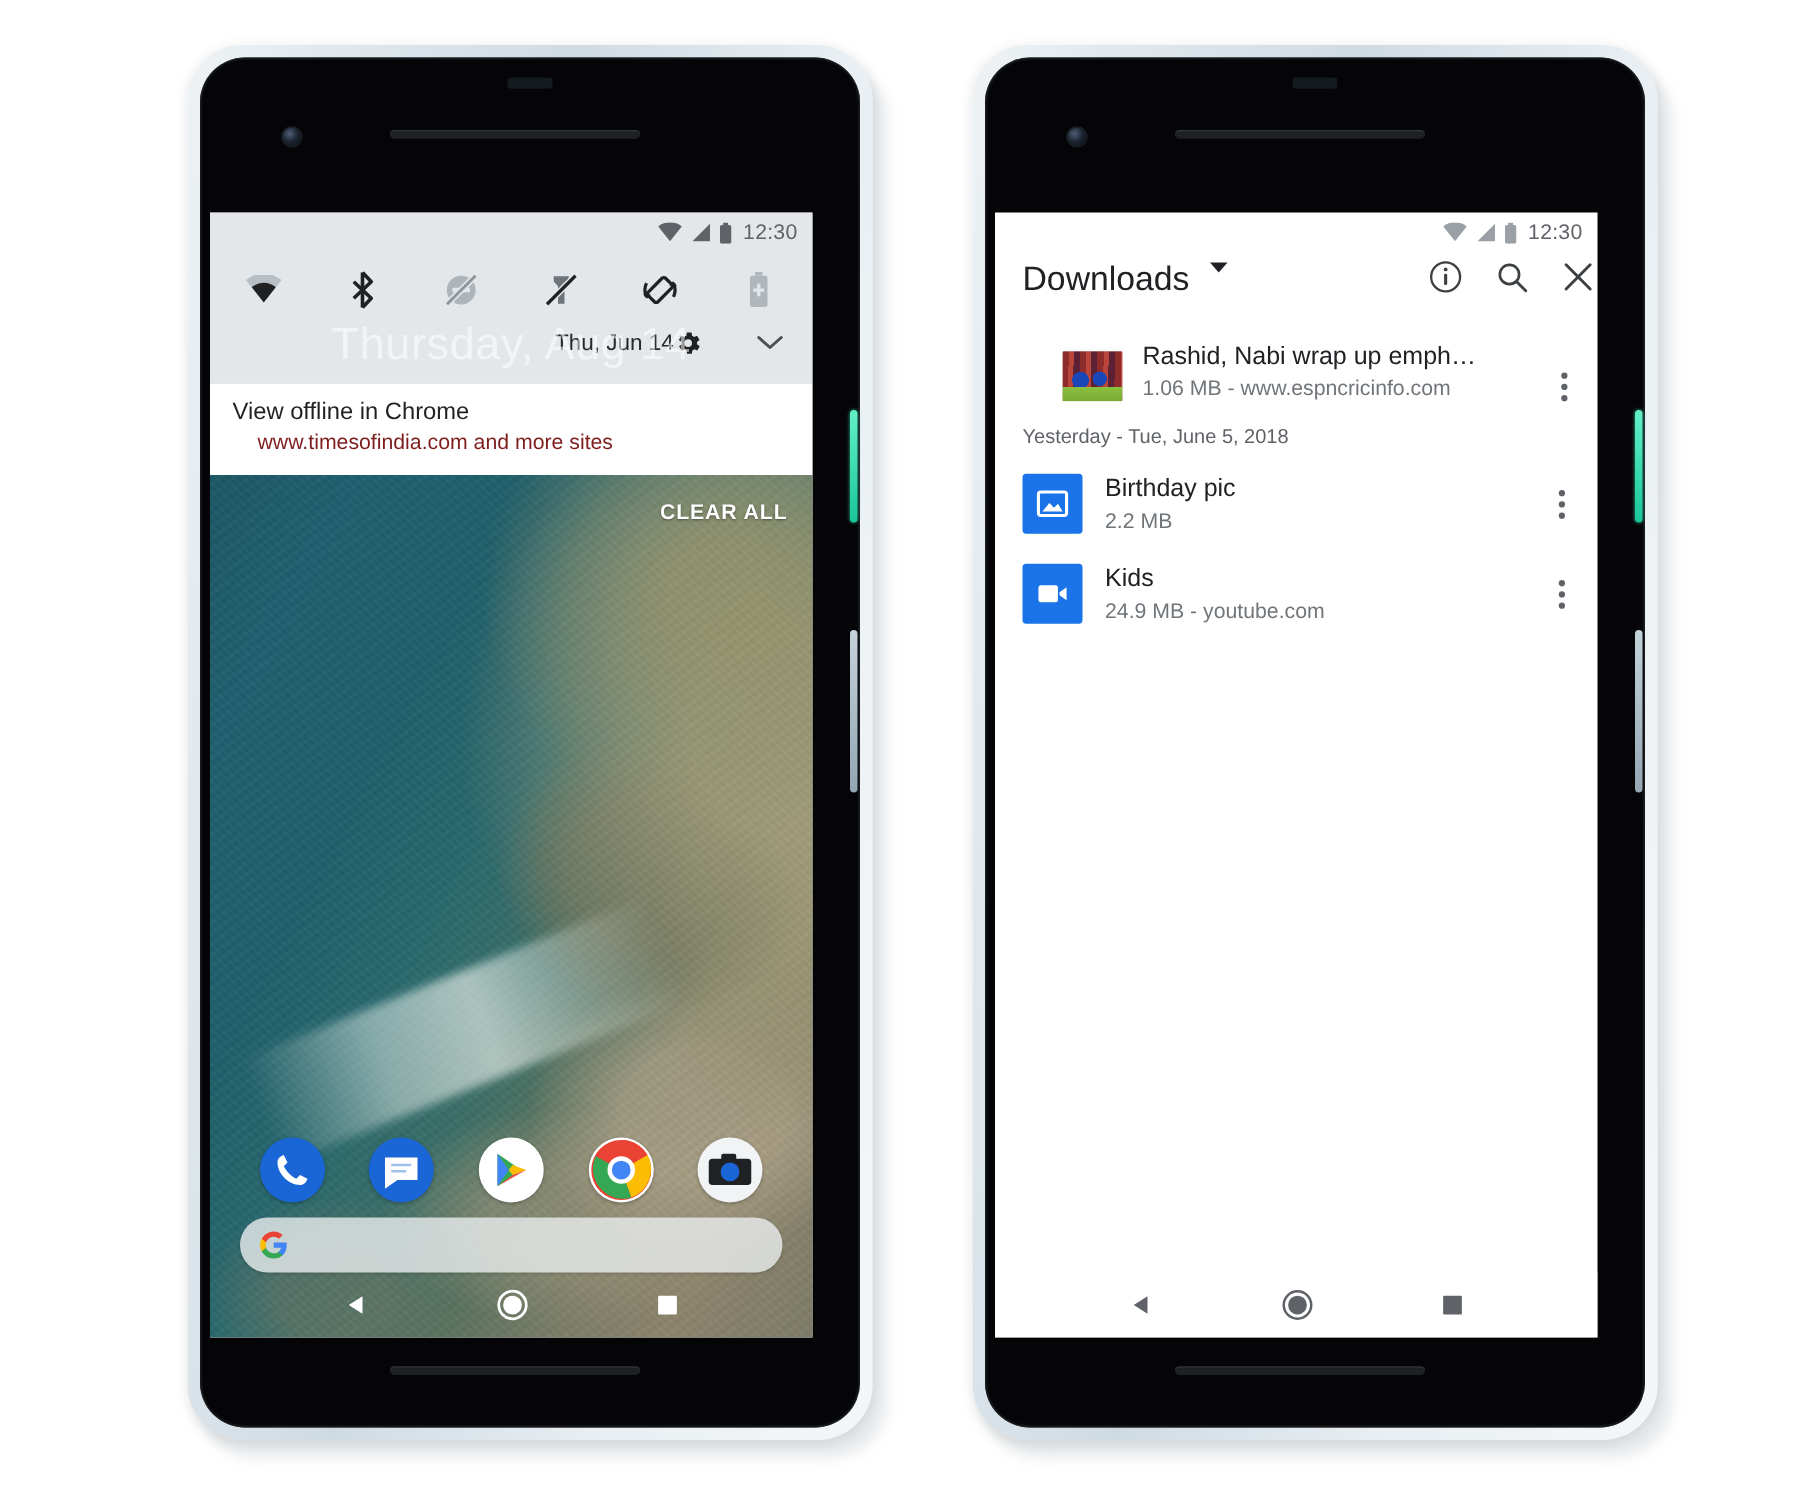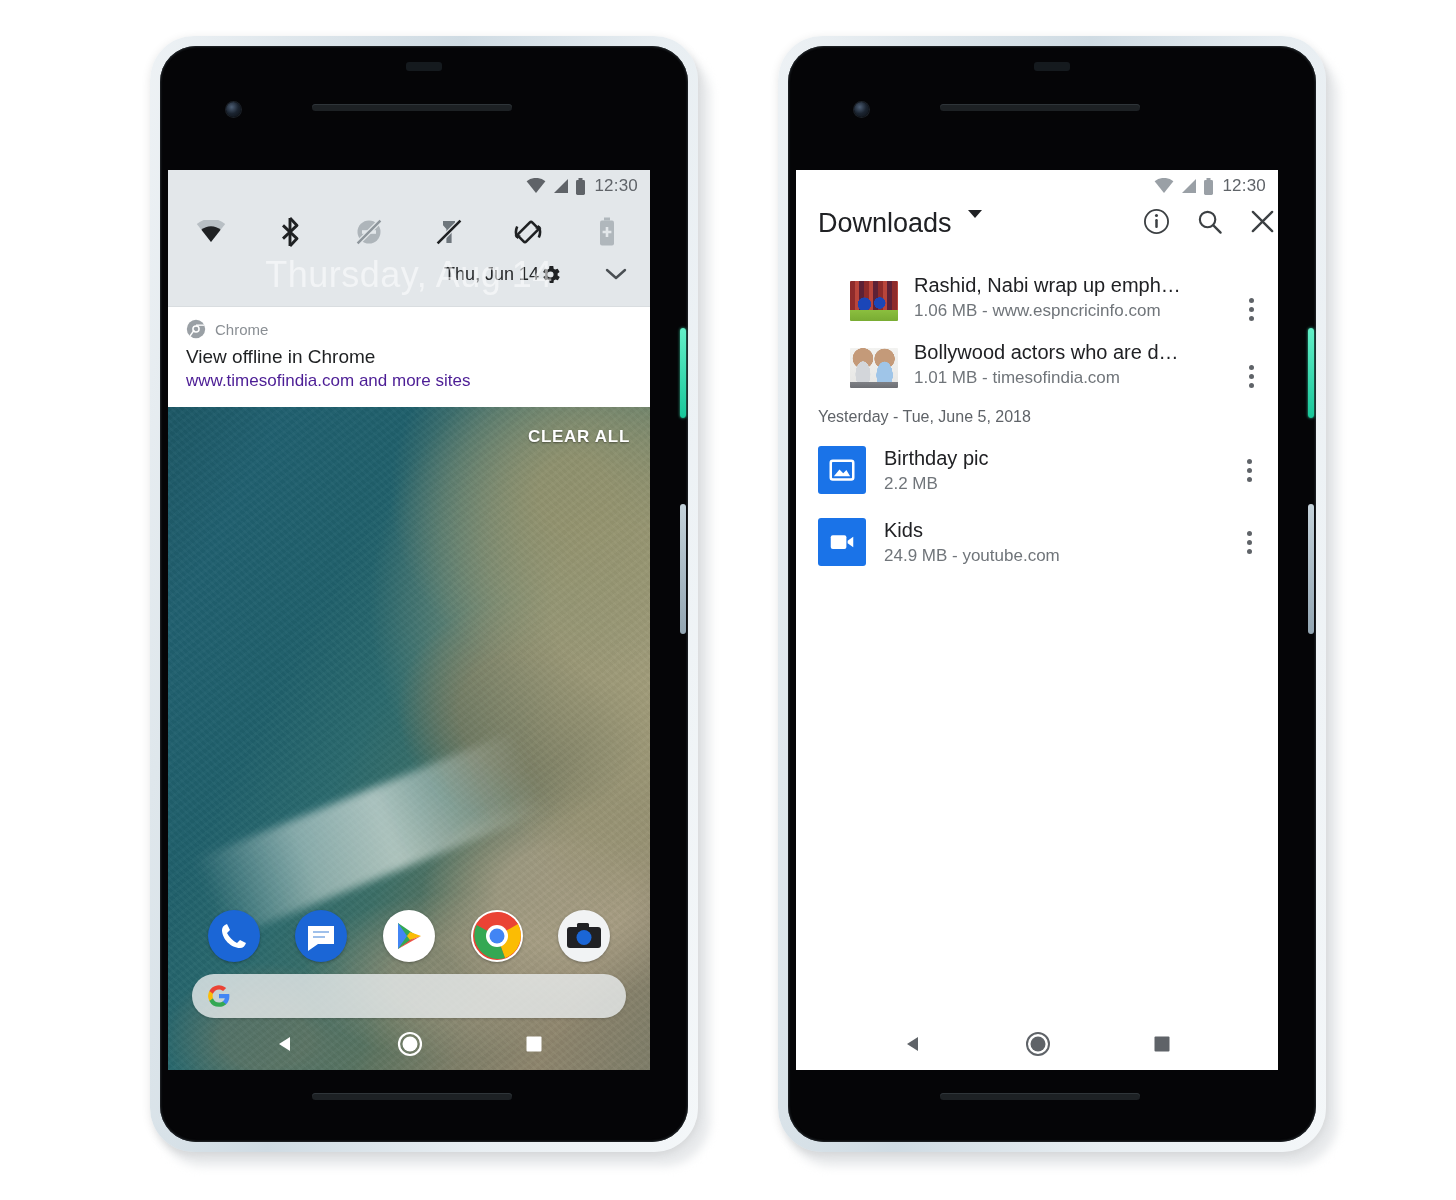--- a/index.html
+++ b/index.html
@@ -86,21 +86,21 @@
     font-weight: 400; pointer-events: none; letter-spacing: .5px;
   }
 
   .notif {
     background: #ffffff; padding: 12px 18px 16px 18px;
     border-top: 1px solid #d9dde0;
   }
   .notif-app { display: flex; align-items: center; gap: 9px; margin-bottom: 7px; }
   .notif-app-name { font-size: 15px; color: #8a8f94; }
   .notif-title { font-size: 19px; color: #1f2123; margin-bottom: 3px; }
-  .notif-sub { font-size: 17px; color: #4c1d95; }
+  .notif-sub { font-size: 17px; color: #7f1d1d; margin-left: 20px; }
 
   .wallpaper {
     position: relative; flex: 1; overflow: hidden;
     background:
       radial-gradient(circle at 84% 13%, rgba(150,148,110,.85) 0 5%, rgba(0,0,0,0) 26%),
       radial-gradient(ellipse at 96% 30%, rgba(168,162,126,.80) 0 12%, rgba(0,0,0,0) 40%),
       radial-gradient(ellipse 34% 22% at 74% 46%, rgba(104,110,88,.78) 0 40%, rgba(0,0,0,0) 78%),
       radial-gradient(ellipse 30% 26% at 95% 56%, rgba(150,146,114,.72) 0 38%, rgba(0,0,0,0) 80%),
       radial-gradient(ellipse 36% 20% at 82% 74%, rgba(176,166,139,.70) 0 38%, rgba(0,0,0,0) 82%),
       radial-gradient(ellipse 40% 16% at 60% 86%, rgba(163,153,127,.55) 0 34%, rgba(0,0,0,0) 80%),
@@ -270,30 +270,20 @@
                 <path fill="#1f2123" d="M19.4 13a7.6 7.6 0 0 0 0-2l2.1-1.6-2-3.5-2.5 1a7.6 7.6 0 0 0-1.7-1l-.4-2.7h-4l-.4 2.7a7.6 7.6 0 0 0-1.7 1l-2.5-1-2 3.5L6.6 11a7.6 7.6 0 0 0 0 2l-2.1 1.6 2 3.5 2.5-1c.5.4 1.1.8 1.7 1l.4 2.7h4l.4-2.7c.6-.2 1.2-.6 1.7-1l2.5 1 2-3.5zM12 15.2A3.2 3.2 0 1 1 12 8.8a3.2 3.2 0 0 1 0 6.4z"></path>
               </svg>
             <svg width="24" height="16" viewBox="0 0 24 16">
                 <path d="M3 4 L12 12 L21 4" stroke="#4a4f53" stroke-width="2.4" fill="none" stroke-linecap="round" stroke-linejoin="round"></path>
               </svg>
           </div>
         </div>
       </div>
 
       <div class="notif">
-        <div class="notif-app">
-          <svg width="20" height="20" viewBox="0 0 24 24">
-            <circle cx="12" cy="12" r="11" fill="#9aa0a5"></circle>
-            <circle cx="12" cy="12" r="4.6" fill="#ffffff"></circle>
-            <circle cx="12" cy="12" r="2.8" fill="#9aa0a5"></circle>
-            <path d="M12 7.4 H22.2" stroke="#ffffff" stroke-width="1.6"></path>
-            <path d="M9.9 13.2 L4.8 20.4" stroke="#ffffff" stroke-width="1.6"></path>
-          </svg>
-          <span class="notif-app-name">Chrome</span>
-        </div>
         <div class="notif-title">View offline in Chrome</div>
         <div class="notif-sub">www.timesofindia.com and more sites</div>
       </div>
 
       <div class="wallpaper">
         <div class="wall-noise"></div>
         <div class="wall-surf"></div>
         <div class="clear-all">CLEAR ALL</div>
 
         <div class="dock">
@@ -417,32 +407,20 @@
           <div class="dl-name">Rashid, Nabi wrap up emph…</div>
           <div class="dl-meta">1.06 MB - www.espncricinfo.com</div>
         </div>
         <div class="kebab">
             <i></i>
             <i></i>
             <i></i>
           </div>
       </div>
 
-      <div class="dl-item">
-        <div class="thumb thumb-people"></div>
-        <div class="dl-texts">
-          <div class="dl-name">Bollywood actors who are d…</div>
-          <div class="dl-meta">1.01 MB - timesofindia.com</div>
-        </div>
-        <div class="kebab">
-            <i></i>
-            <i></i>
-            <i></i>
-          </div>
-      </div>
 
       <div class="dl-datehdr">Yesterday - Tue, June 5, 2018</div>
 
       <div class="dl-group">
         <div class="sq-icon">
           <svg width="30" height="30" viewBox="0 0 24 24">
               <rect x="3" y="4.5" width="18" height="15" rx="1.6" fill="none" stroke="#fff" stroke-width="2"></rect>
               <path d="M5.5 17 L10 11.5 L13 14.5 L15.5 12 L18.5 17 Z" fill="#fff"></path>
             </svg>
         </div>

